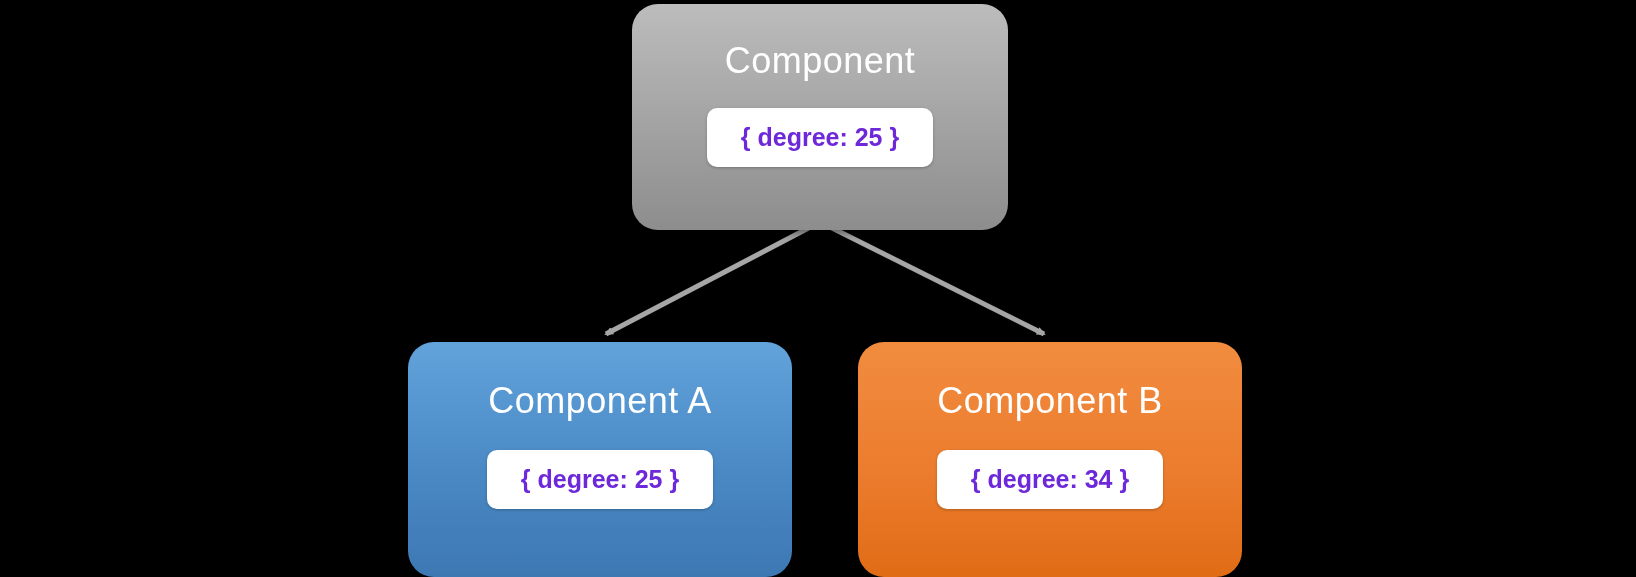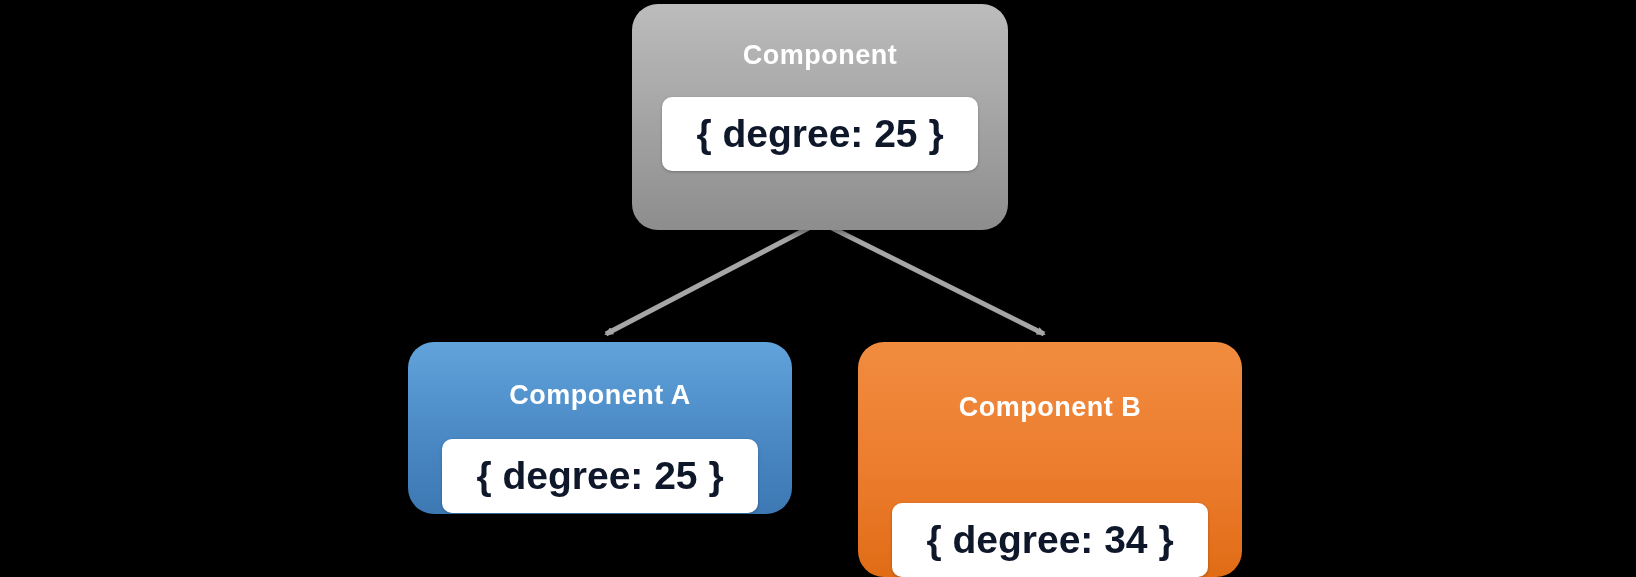--- a/index.html
+++ b/index.html
@@ -26,65 +26,64 @@
   .node {
     position: absolute;
     border-radius: 26px;
     display: flex;
     flex-direction: column;
     align-items: center;
     box-shadow: 0 3px 8px rgba(0,0,0,0.45);
   }
   .node-title {
     color: #ffffff;
-    font-weight: bold;
-    font-size: 27px;
+    font-weight: normal;
+    font-size: 36px;
     letter-spacing: 0.5px;
     text-align: center;
   }
   .node-value {
     background: #ffffff;
-    color: #0f172a;
+    color: #6d28d9;
     font-weight: bold;
-    font-size: 39px;
+    font-size: 25px;
     border-radius: 10px;
     padding: 15px 34px;
     white-space: nowrap;
     box-shadow: 0 1px 3px rgba(0,0,0,0.25);
   }
   .node-parent {
     left: 632px;
     top: 4px;
     width: 376px;
     height: 226px;
     padding-top: 36px;
     box-sizing: border-box;
     gap: 26px;
     background: linear-gradient(to bottom, #bcbcbc 0%, #a7a7a7 45%, #8d8d8d 100%);
   }
   .node-child-a {
     left: 408px;
     top: 342px;
     width: 384px;
-    height: 172px;
+    height: 235px;
     padding-top: 38px;
     box-sizing: border-box;
     gap: 28px;
     background: linear-gradient(to bottom, #62a3dc 0%, #4a89c4 55%, #3d78b3 100%);
   }
   .node-child-b {
     left: 858px;
     top: 342px;
     width: 384px;
     height: 235px;
-    padding-top: 50px;
+    padding-top: 38px;
     box-sizing: border-box;
     gap: 28px;
     background: linear-gradient(to bottom, #f18c3f 0%, #ec7c2e 55%, #e06c15 100%);
-    justify-content: space-between;
   }
 </style>
 </head>
 <body>
 
 <div class="canvas">
 
   <svg class="arrows" viewBox="0 0 1636 577" xmlns="http://www.w3.org/2000/svg">
     <defs>
       <marker id="arrowhead" markerWidth="9" markerHeight="8" refX="7" refY="4" orient="auto" markerUnits="userSpaceOnUse">

